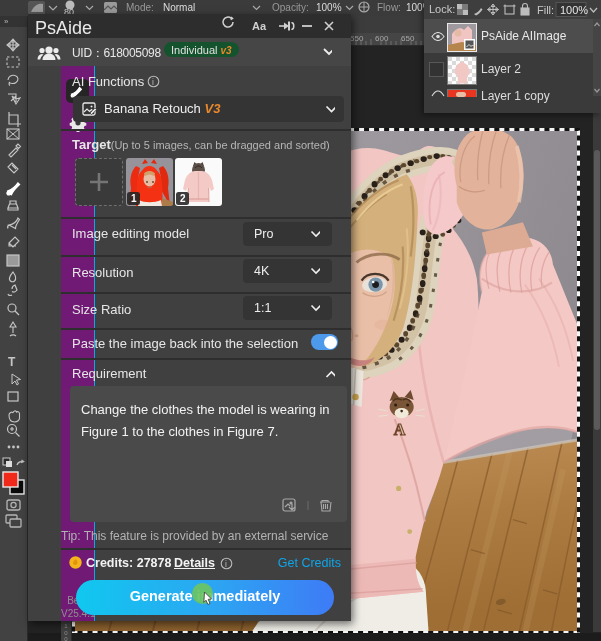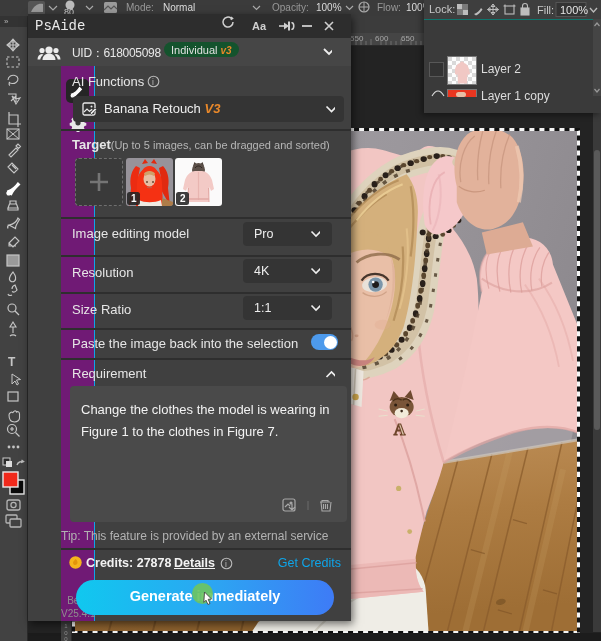--- a/index.html
+++ b/index.html
@@ -355,21 +355,21 @@
   <circle cx="13.5" cy="489" r="2.6" fill="none" stroke="#b5b5b5" stroke-width="1.2"></circle>
   <g fill="none" stroke="#b5b5b5" stroke-width="1.3">
     <rect x="6" y="499" width="11" height="8" rx="1"></rect>
     <rect x="10" y="503" width="11" height="8" rx="1" fill="#424242"></rect>
   </g>
 </svg>
 </div>
 
 <div class="abs" id="panel">
   <div id="ptitle">
-    <span style="position:absolute;left:7px;top:4px;font-size:14px;font-family:Liberation Mono, monospace;">PsAide</span>
+    <span style="position:absolute;left:7px;top:4px;font-size:18px;">PsAide</span>
     <svg width="323" height="24" style="position:absolute;left:0;top:0">
       <g stroke="#cfcfcf" fill="none" stroke-width="1.5">
         <path d="M205 8 a5 5 0 1 1 -1.8 -3.8 M203 3.2 l1.5 1.2 -1.8 1.2"></path>
       </g>
       <text x="224" y="16" font-size="11" fill="#cfcfcf" font-weight="bold">Aa</text>
       <g stroke="#cfcfcf" fill="#cfcfcf" stroke-width="1.2">
         <path d="M251 12 h5" stroke-width="1.6" fill="none"></path>
         <path d="M256 8.5 l5 3.5 -5 3.5 z" fill="#cfcfcf" stroke="none"></path>
         <path d="M261 7.5 v9" stroke-width="2" fill="none"></path>
         <path d="M263.5 9 c3-1.5 3 7.5 0 6" stroke-width="1.6" fill="none"></path>
@@ -537,21 +537,21 @@
       <div style="position:absolute;left:116px;top:3px;width:21px;height:21px;border-radius:50%;background:rgba(108,196,98,0.92);"></div>
       <svg style="position:absolute;left:126px;top:11px" width="12" height="16">
           <path d="M2.5 1 L9.5 8 L6.2 8.3 L8 12.5 L5.9 13.5 L4 9.2 L1.8 11.4 Z" fill="#fff" stroke="#444" stroke-width="0.9"></path>
         </svg>
     </div>
   </div>
 </div>
 
 <div class="abs" id="layers">
 
-  <div style="position:absolute;left:0;top:0;width:177px;height:19px;background:#3e3e3e;border-bottom:1px solid #0f766e;">
+  <div style="position:absolute;left:0;top:0;width:177px;height:19px;background:#3e3e3e;border-bottom:3px solid #0f766e;">
     <span style="position:absolute;left:5px;top:3px;font-size:11px;color:#c9c9c9;">Lock:</span>
     <svg width="177" height="19" style="position:absolute;left:0;top:0">
       <g fill="#bdbdbd">
         <rect x="33" y="4" width="5.5" height="5.5"></rect>
           <rect x="38.5" y="9.5" width="5.5" height="5.5"></rect>
         <rect x="38.5" y="4" width="5.5" height="5.5" fill="#7a7a7a"></rect>
           <rect x="33" y="9.5" width="5.5" height="5.5" fill="#7a7a7a"></rect>
       </g>
       <path d="M50 14 c3-1 6-4 7-6 l1.5 1.5 c-1.5 2.5-4 5-6.5 6z" fill="#bdbdbd"></path>
       <g stroke="#bdbdbd" stroke-width="1.1" fill="none">
@@ -561,20 +561,38 @@
         <rect x="97" y="8" width="8" height="7" fill="#bdbdbd"></rect>
           <path d="M98.5 8 v-2 a2.5 2.5 0 0 1 5 0 v2"></path>
       </g>
       <text x="113" y="13.5" font-size="11" fill="#c9c9c9">Fill:</text>
       <rect x="132" y="2.5" width="30" height="14" fill="#333" stroke="#555" stroke-width="1"></rect>
       <text x="136" y="13.5" font-size="11" fill="#e5e5e5">100%</text>
       <path d="M166 8 l3.5 4 3.5-4" stroke="#bbb" stroke-width="1.3" fill="none"></path>
     </svg>
   </div>
 
+  <div style="position:absolute;left:0;top:19px;width:169px;height:34px;background:#4d4d4d;">
+    <svg width="14" height="9" style="position:absolute;left:7px;top:13px">
+        <path d="M1 4.5 C3 1.6 5.5 0.5 7 0.5 s4 1.1 6 4 c-2 2.9-4.5 4-6 4 s-4-1.1-6-4z" fill="none" stroke="#dcdcdc" stroke-width="1.1"></path>
+        <circle cx="7" cy="4.5" r="1.8" fill="#dcdcdc"></circle>
+      </svg>
+    <div style="position:absolute;left:23px;top:4px;width:28px;height:27px;background:#9a969b;border:1px solid #e9e9e9;">
+      <svg width="28" height="27">
+        <rect width="28" height="27" fill="#9d999e"></rect>
+        <path d="M4 27 V10 C8 4 13 3 16 6 L20 2 24 6 V27 Z" fill="#f0c5c2"></path>
+        <circle cx="10" cy="9" r="3.5" fill="#e6bba5"></circle>
+        <path d="M0 27 h28 v-6 l-14-3 -14 3z" fill="#b5854d"></path>
+        <rect x="16" y="15" width="11" height="11" fill="#fff" opacity="0.95"></rect>
+        <rect x="17.5" y="16.5" width="8" height="8" fill="#555"></rect>
+        <path d="M18.5 23 l2.5-2.5 2 2 1.5-1.5 1 1" stroke="#ddd" stroke-width="1" fill="none"></path>
+      </svg>
+    </div>
+    <span style="position:absolute;left:57px;top:10px;font-size:12px;color:#e9e9e9;">PsAide AIImage</span>
+  </div>
   <div style="position:absolute;left:0;top:53px;width:169px;height:33px;background:#3a3a3a;padding-left:12px;">
     <div style="position:absolute;left:5px;top:9px;width:13px;height:13px;background:#333;border:1px solid #585858;"></div>
     <div style="position:absolute;left:23px;top:3px;width:28px;height:27px;border:1px solid #777;background:#fff;">
       <svg width="28" height="27">
         <rect width="28" height="27" fill="#fdfdfd"></rect>
         <g fill="#d9d9d9">
             <rect x="0" y="0" width="4" height="4"></rect>
             <rect x="8" y="0" width="4" height="4"></rect>
             <rect x="16" y="0" width="4" height="4"></rect>
             <rect x="24" y="0" width="4" height="4"></rect>

